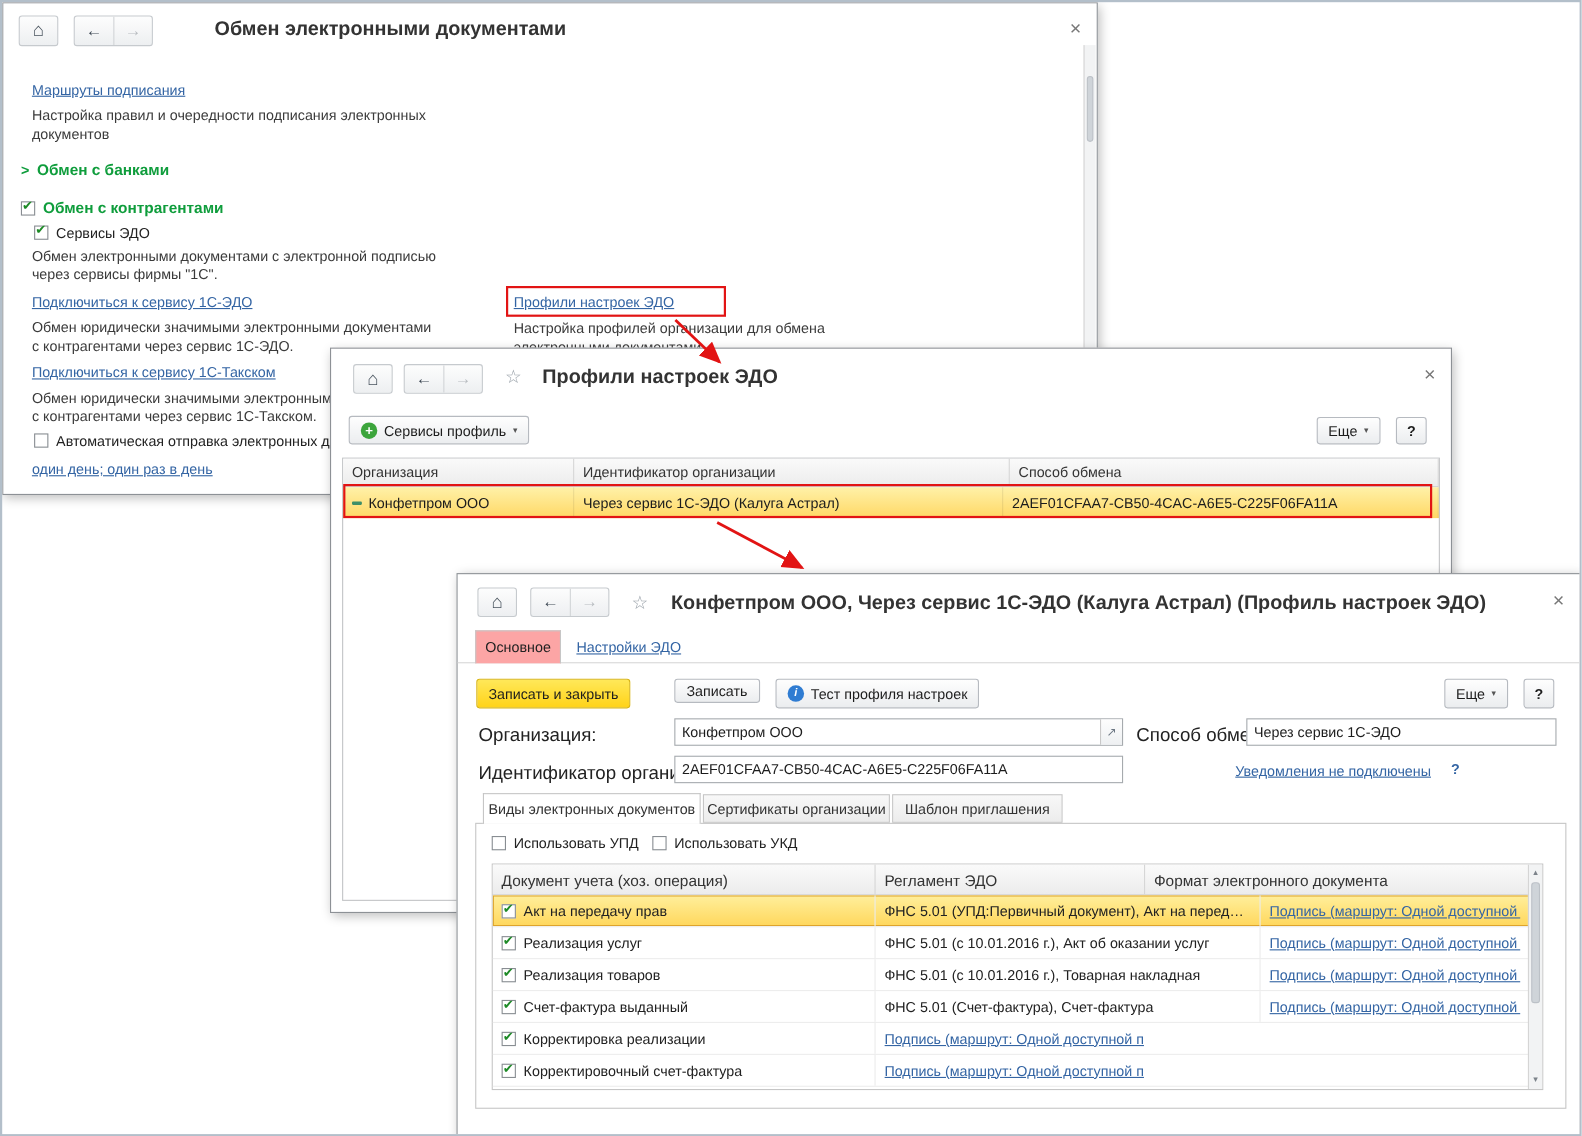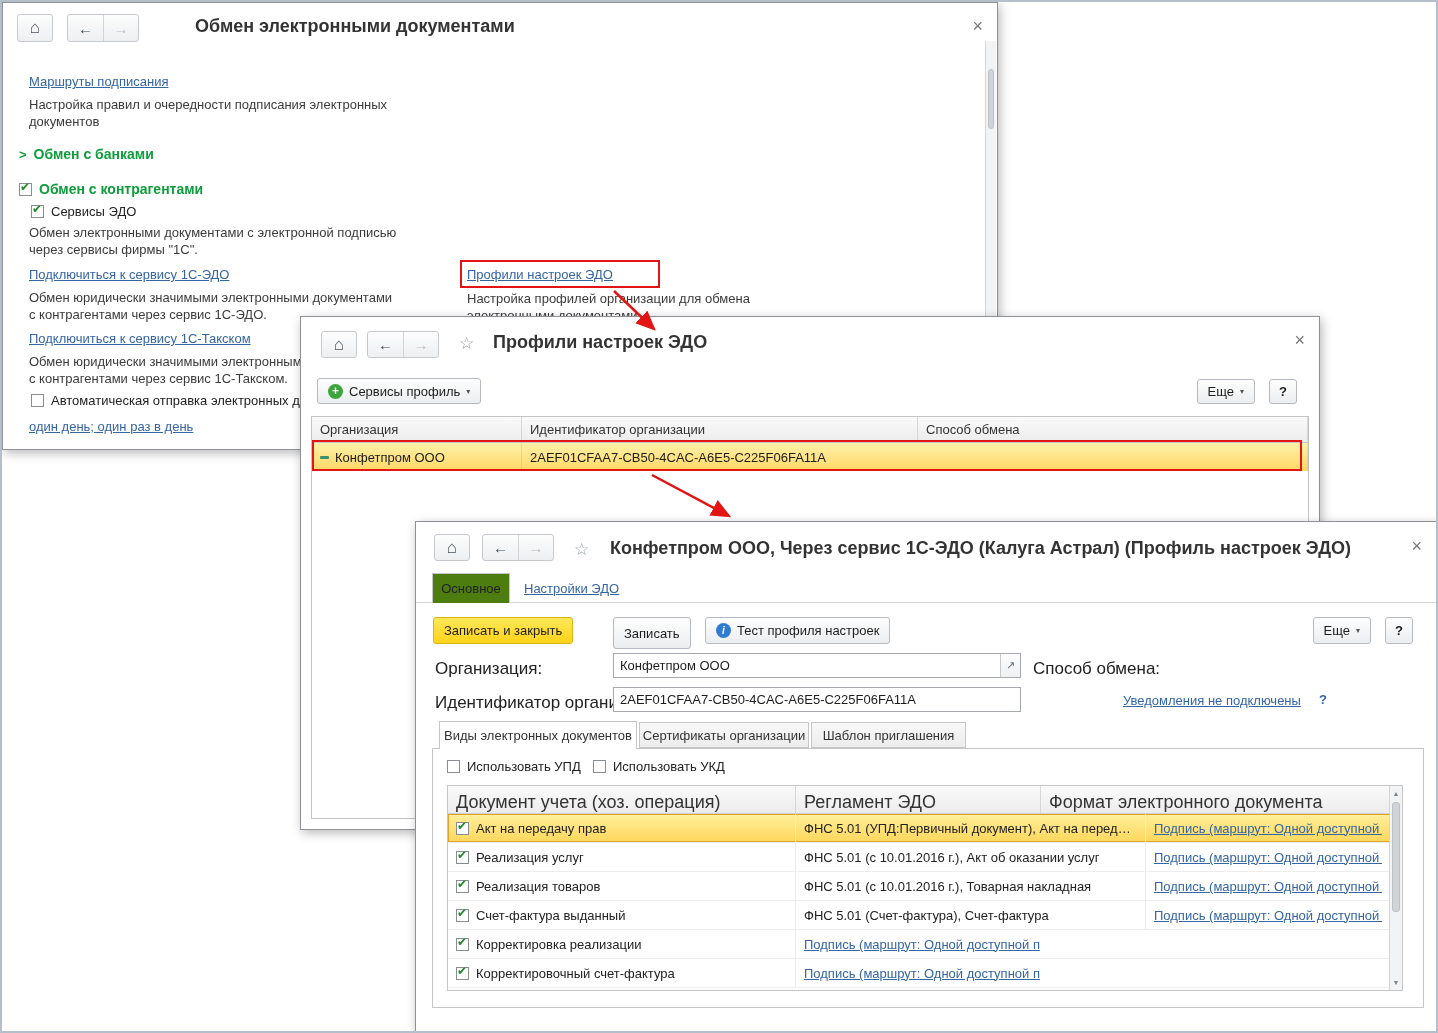--- a/index.html
+++ b/index.html
@@ -33,31 +33,31 @@
   .plus{width:15px;height:15px;border-radius:50%;background:#3ca53c;color:#fff;font-size:12px;font-weight:700;display:flex;align-items:center;justify-content:center;line-height:1}
   .info{width:15px;height:15px;border-radius:50%;background:#2f7cd2;color:#fff;font-size:10px;font-weight:700;display:flex;align-items:center;justify-content:center;font-style:italic;line-height:1}
   .list{position:absolute;border:1px solid #c2c4c6;background:#fff}
   .lhead{display:flex;height:26px;background:linear-gradient(#fafafa,#ececec);border-bottom:1px solid #c9c9c9}
   .lth{font-size:13px;color:#333;padding:5px 8px;border-right:1px solid #d6d6d6;white-space:nowrap;overflow:hidden}
   .lrow{display:flex;height:28px}
   .lrow.hl{background:linear-gradient(#fff1a8,#ffd865)}
   .ltd{font-size:13px;color:#1c1c1c;padding:0 8px;border-right:1px solid rgba(0,0,0,.08);white-space:nowrap;overflow:hidden;display:flex;align-items:center;gap:6px}
   .rowmark{width:9px;height:3px;background:#3e8f68;border-radius:1px;flex:0 0 9px}
   .tabline{position:absolute;left:0;right:0;height:1px;background:#d8d8d8}
-  .tab-active{position:absolute;background:#4d7c0f;border:1px solid #c6c6c6;border-bottom:none;display:flex;align-items:center;justify-content:center;font-size:13px;color:#222;z-index:2}
+  .tab-active{position:absolute;background:#fca5a5;border:1px solid #c6c6c6;border-bottom:none;display:flex;align-items:center;justify-content:center;font-size:13px;color:#222;z-index:2}
   .flabel{font-size:17px;color:#222;white-space:nowrap}
   .field{position:absolute;border:1px solid #a6aaae;background:#fff;display:flex;align-items:center;font-size:13px;color:#1c1c1c;padding:0 0 0 6px}
   .field .val{flex:1;white-space:nowrap;overflow:hidden}
   .openbtn{width:20px;align-self:stretch;border-left:1px solid #c8c8c8;display:flex;align-items:center;justify-content:center;color:#6b7682;font-size:11px;cursor:pointer;background:linear-gradient(#fdfdfd,#eef0f2)}
   .dtab{position:absolute;height:26px;display:flex;align-items:center;justify-content:center;font-size:13px;border:1px solid #c6c6c6;background:linear-gradient(#f8f8f8,#ececec);color:#333;z-index:1;white-space:nowrap}
   .dtab.active{background:#fff;border-bottom:none;height:28px;z-index:2}
   .panel{position:absolute;border:1px solid #c6c6c6;background:#fff;z-index:0}
   .dtable{position:absolute;border:1px solid #c6c6c6;background:#fff}
   .dhead{display:flex;height:28px;background:linear-gradient(#fafafa,#ececec);border-bottom:1px solid #cdcdcd;width:943px}
-  .dth{font-size:18px;color:#333;padding:6px 8px;border-right:1px solid #d6d6d6;white-space:nowrap;overflow:hidden}
+  .dth{font-size:14px;color:#333;padding:6px 8px;border-right:1px solid #d6d6d6;white-space:nowrap;overflow:hidden}
   .drow{display:flex;height:29px;border-bottom:1px solid #ededed;width:943px}
   .dtd{font-size:13px;color:#222;padding:0 8px;display:flex;align-items:center;gap:7px;border-right:1px solid #ececec;white-space:nowrap;overflow:hidden}
   .drow.cur{background:linear-gradient(#ffef9c,#ffd75c);box-shadow:inset 0 0 0 1px #dea42c}
   .cell-link{color:#3465a4;text-decoration:underline;white-space:nowrap;overflow:hidden;cursor:pointer}
   .vscroll{position:absolute;background:#f2f3f4;border-left:1px solid #d5d5d5}
   .vthumb{position:absolute;left:2px;right:2px;background:#cfd4d9;border:1px solid #bcc1c7;border-radius:3px}
   .sarr{position:absolute;left:0;right:0;text-align:center;font-size:7px;color:#7c838a;line-height:13px}
   .annrect{position:absolute;border:2px solid #e21414;z-index:40;pointer-events:none}
   #annsvg{position:absolute;left:0;top:0;z-index:39;pointer-events:none}
 </style>
@@ -157,20 +157,23 @@
       <div class="lhead">
         <div class="lth" style="width:210px">Организация</div>
         <div class="lth" style="flex:1">Идентификатор организации</div>
         <div class="lth" style="width:390px">Способ обмена</div>
       </div>
       <div class="lrow hl">
         <div class="ltd" style="width:210px">
           <span class="rowmark"></span>
           <span>Конфетпром ООО</span>
         </div>
+        <div class="ltd" style="width:390px">
+          <span>Через сервис 1С-ЭДО (Калуга Астрал)</span>
+        </div>
         <div class="ltd" style="flex:1">
           <span>2AEF01CFAA7-CB50-4CAC-A6E5-C225F06FA11A</span>
         </div>
       </div>
     </div>
   </section>
 
   <section class="win" style="left:413px;top:519px;width:1022px;height:512px;z-index:3">
     <div class="navbtn abs" style="left:18px;top:12px;width:36px;height:27px">
       <span class="home-glyph">⌂</span>
@@ -189,21 +192,21 @@
 
     <div class="tabline" style="top:80px"></div>
     <div class="tab-active" style="left:16px;top:51px;width:78px;height:30px">
       <span>Основное</span>
     </div>
     <a class="link abs" style="left:108px;top:59px">Настройки ЭДО</a>
 
     <button class="btn yellow abs" style="left:17px;top:95px;height:27px">
       <span>Записать и закрыть</span>
     </button>
-    <button class="btn abs" style="left:197px;top:95px;height:32px">
+    <button class="btn abs" style="left:197px;top:95px;height:22px">
       <span>Записать</span>
     </button>
     <button class="btn abs" style="left:289px;top:95px;height:27px">
       <span class="info">i</span>
       <span>Тест профиля настроек</span>
     </button>
     <button class="btn abs" style="right:65px;top:95px;height:27px">
       <span>Еще</span>
       <span class="caret">▾</span>
     </button>
@@ -212,20 +215,23 @@
     </button>
 
     <div class="flabel abs" style="left:19px;top:137px">Организация:</div>
     <div class="field" style="left:197px;top:131px;width:408px;height:25px">
       <span class="val">Конфетпром ООО</span>
       <span class="openbtn">
           <span>↗</span>
         </span>
     </div>
     <div class="flabel abs" style="left:617px;top:137px">Способ обмена:</div>
+    <div class="field" style="left:717px;top:131px;width:282px;height:25px">
+      <span class="val">Через сервис 1С-ЭДО</span>
+    </div>
 
     <div class="flabel abs" style="left:19px;top:171px">Идентификатор организации:</div>
     <div class="field" style="left:197px;top:165px;width:408px;height:25px">
       <span class="val">2AEF01CFAA7-CB50-4CAC-A6E5-C225F06FA11A</span>
     </div>
     <a class="link abs" style="left:707px;top:171px">Уведомления не подключены</a>
     <span class="abs" style="left:903px;top:170px;color:#3465a4;font-size:13px;font-weight:700">?</span>
 
     <div class="panel" style="left:16px;top:226px;width:992px;height:260px"></div>
     <div class="dtab active" style="left:23px;top:199px;width:198px">

